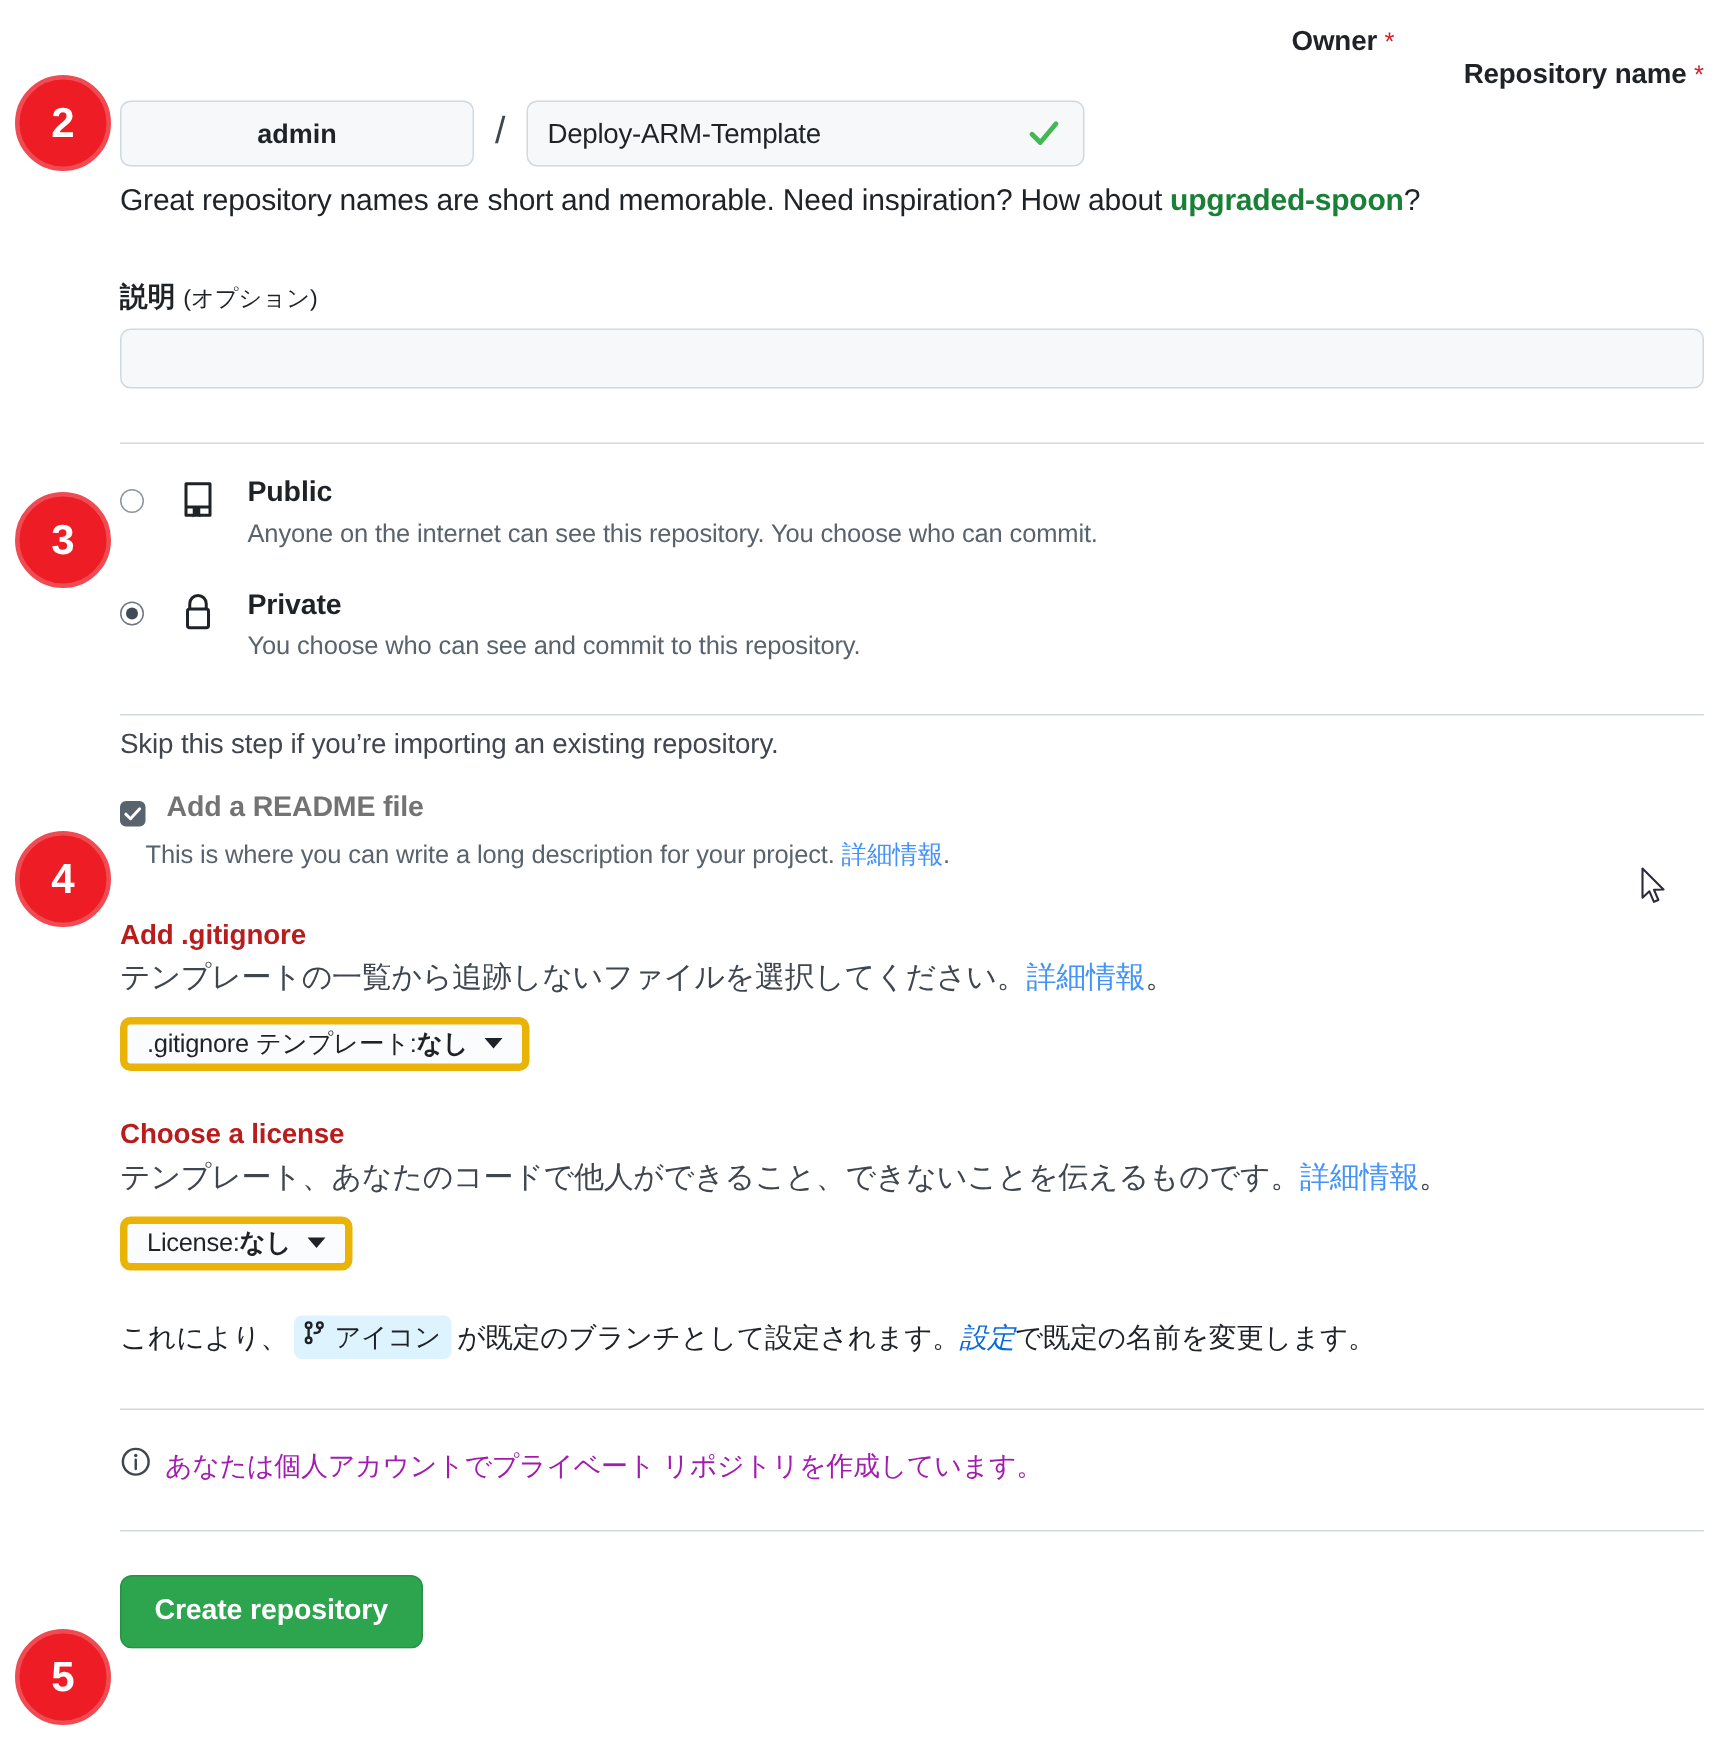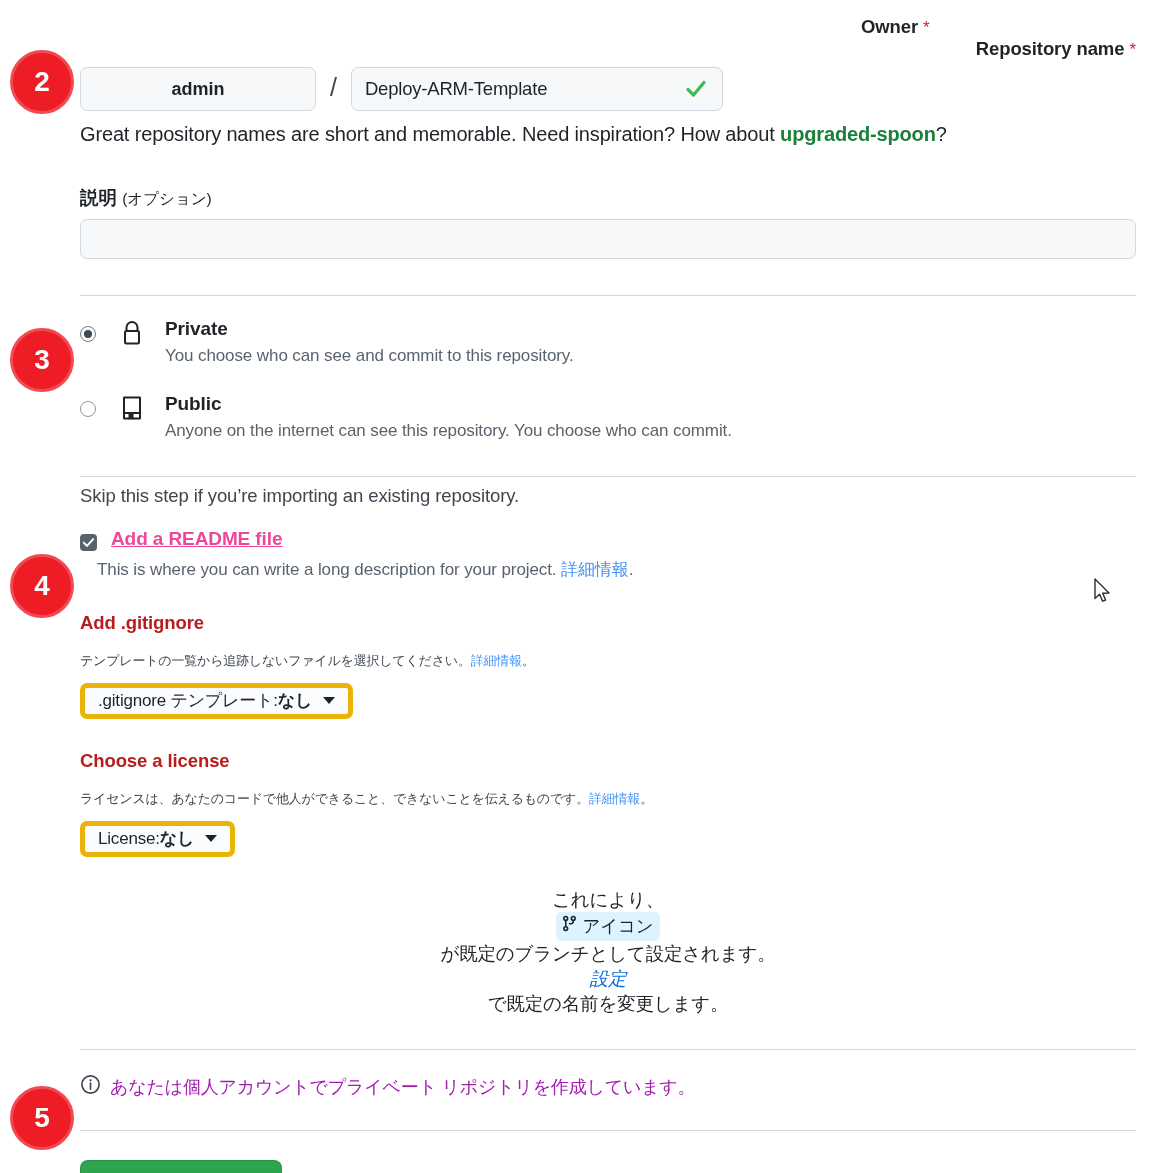--- a/index.html
+++ b/index.html
@@ -238,43 +238,42 @@
     flex: 0 0 auto;
     margin-top: 5px;
     display: flex;
     align-items: center;
     justify-content: center;
   }
   .readme-text { margin-left: 14px; }
   .readme-title {
     font-size: 19px;
     font-weight: 600;
-    color: #ec4899;
+    color: #737373;
     line-height: 1.1;
     letter-spacing: -0.1px;
-    text-decoration: underline;
   }
   .readme-desc {
     margin-top: 7px;
     margin-left: 17px;
     font-size: 17px;
     color: #59636e;
     letter-spacing: -0.1px;
   }
 
   .sec-title {
     margin-top: 31px;
     font-size: 18.5px;
     font-weight: 700;
     color: #b91c1c;
     letter-spacing: -0.1px;
   }
   .sec-sub {
-    margin-top: 18px;
-    font-size: 13px;
+    margin-top: 4px;
+    font-size: 20px;
     color: #3f4650;
     letter-spacing: -0.2px;
   }
   .lnk {
     color: #4493f8;
     text-decoration: none;
   }
   .lnk-blue {
     color: #0969da;
     text-decoration: none;
@@ -305,21 +304,20 @@
   }
 
   .branch-note {
     margin-top: 30px;
     font-size: 18.5px;
     color: #1f2328;
     letter-spacing: -0.2px;
     display: flex;
     align-items: center;
     flex-wrap: wrap;
-    flex-direction: column;
   }
   .branch-badge {
     display: inline-flex;
     align-items: center;
     background: #ddf4ff;
     border-radius: 5px;
     padding: 2px 7px 3px 6px;
     margin: 0 4px;
     color: #1f2328;
     font-size: 17.5px;
@@ -414,50 +412,50 @@
   
   <div class="desc-label">
     <b>説明</b> <span class="optional">(オプション)</span>
   </div>
   <div class="desc-input"></div>
 
   <div class="divider" id="div-1"></div>
 
   
   <div class="vis-group">
-
-    <div class="vis-item">
-      <div class="radio checked"></div>
-      <div class="vis-icon">
-        <svg width="24" height="26" viewBox="0 0 24 26" fill="none">
-          <path d="M6.5 11 V7.5 A5.5 5.5 0 0 1 17.5 7.5 V11" stroke="#1f2328" stroke-width="2" fill="none"></path>
-          <rect x="5" y="11" width="14" height="12.5" rx="1.5" stroke="#1f2328" stroke-width="2" fill="none"></rect>
-        </svg>
-      </div>
-      <div class="vis-text">
-        <div class="vis-title">Private</div>
-        <div class="vis-desc">You choose who can see and commit to this repository.</div>
-      </div>
-    </div>
 
     <div class="vis-item">
       <div class="radio"></div>
       <div class="vis-icon">
         <svg width="24" height="26" viewBox="0 0 24 26" fill="none">
           <path d="M4 2.5 H20 V23.5 H4 Z" stroke="#1f2328" stroke-width="2" stroke-linejoin="round" fill="none"></path>
           <path d="M4 18 H20" stroke="#1f2328" stroke-width="2"></path>
           <path d="M8.5 18 V25 L11 22.8 L13.5 25 V18 Z" fill="#1f2328"></path>
         </svg>
       </div>
       <div class="vis-text">
         <div class="vis-title">Public</div>
         <div class="vis-desc">Anyone on the internet can see this repository. You choose who can commit.</div>
       </div>
     </div>
 
+    <div class="vis-item">
+      <div class="radio checked"></div>
+      <div class="vis-icon">
+        <svg width="24" height="26" viewBox="0 0 24 26" fill="none">
+          <path d="M6.5 11 V7.5 A5.5 5.5 0 0 1 17.5 7.5 V11" stroke="#1f2328" stroke-width="2" fill="none"></path>
+          <rect x="5" y="11" width="14" height="12.5" rx="1.5" stroke="#1f2328" stroke-width="2" fill="none"></rect>
+        </svg>
+      </div>
+      <div class="vis-text">
+        <div class="vis-title">Private</div>
+        <div class="vis-desc">You choose who can see and commit to this repository.</div>
+      </div>
+    </div>
+
   </div>
 
   <div class="divider" id="div-2"></div>
 
   
   <div class="init-sub">Skip this step if you’re importing an existing repository.</div>
 
   <div class="readme-row">
     <div class="checkbox">
       <svg width="13" height="13" viewBox="0 0 14 14" fill="none">
@@ -481,21 +479,21 @@
     <div class="dropdown">
       <span>.gitignore テンプレート: </span>
         <b>なし</b>
       <span class="caret"></span>
     </div>
   </div>
 
   
   <div class="sec-title">Choose a license</div>
   <div class="sec-sub">
-    <span>ライセンスは、あなたのコードで他人ができること、できないことを伝えるものです。</span><a class="lnk" href="#">詳細情報</a><span>。</span>
+    <span>テンプレート、あなたのコードで他人ができること、できないことを伝えるものです。</span><a class="lnk" href="#">詳細情報</a><span>。</span>
   </div>
   <div>
     <div class="dropdown">
       <span>License: </span>
         <b>なし</b>
       <span class="caret"></span>
     </div>
   </div>
 
   

